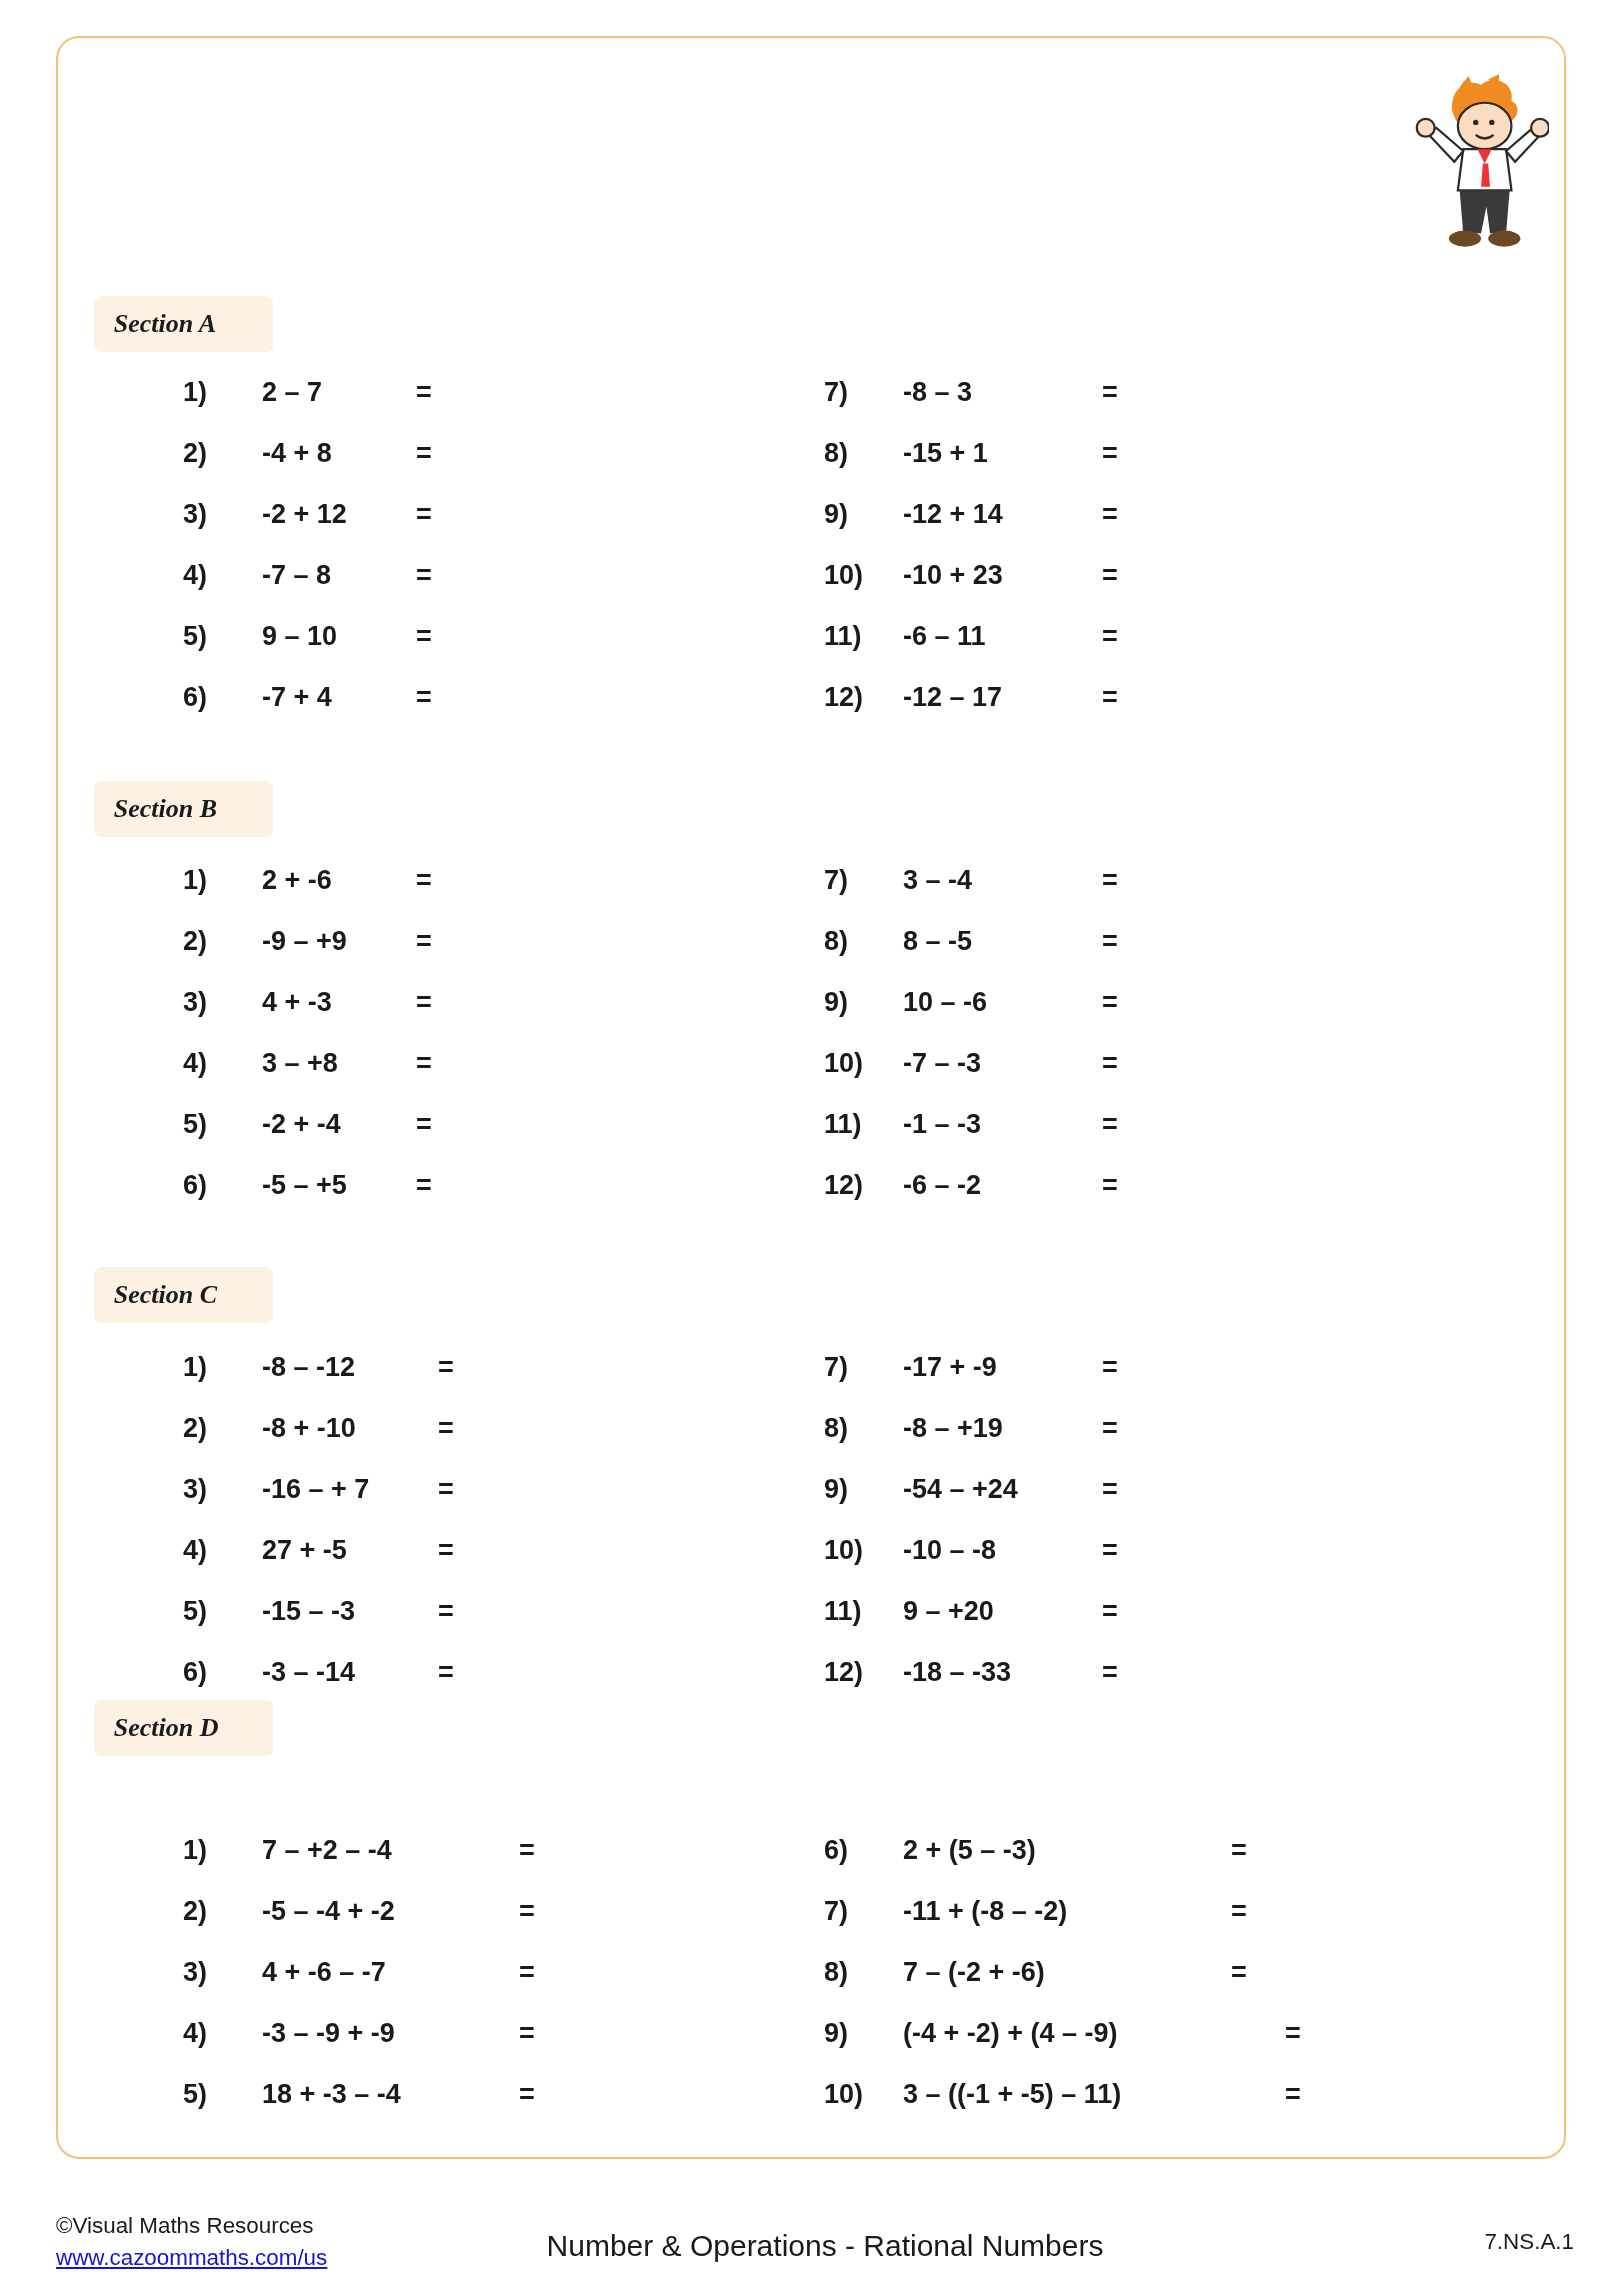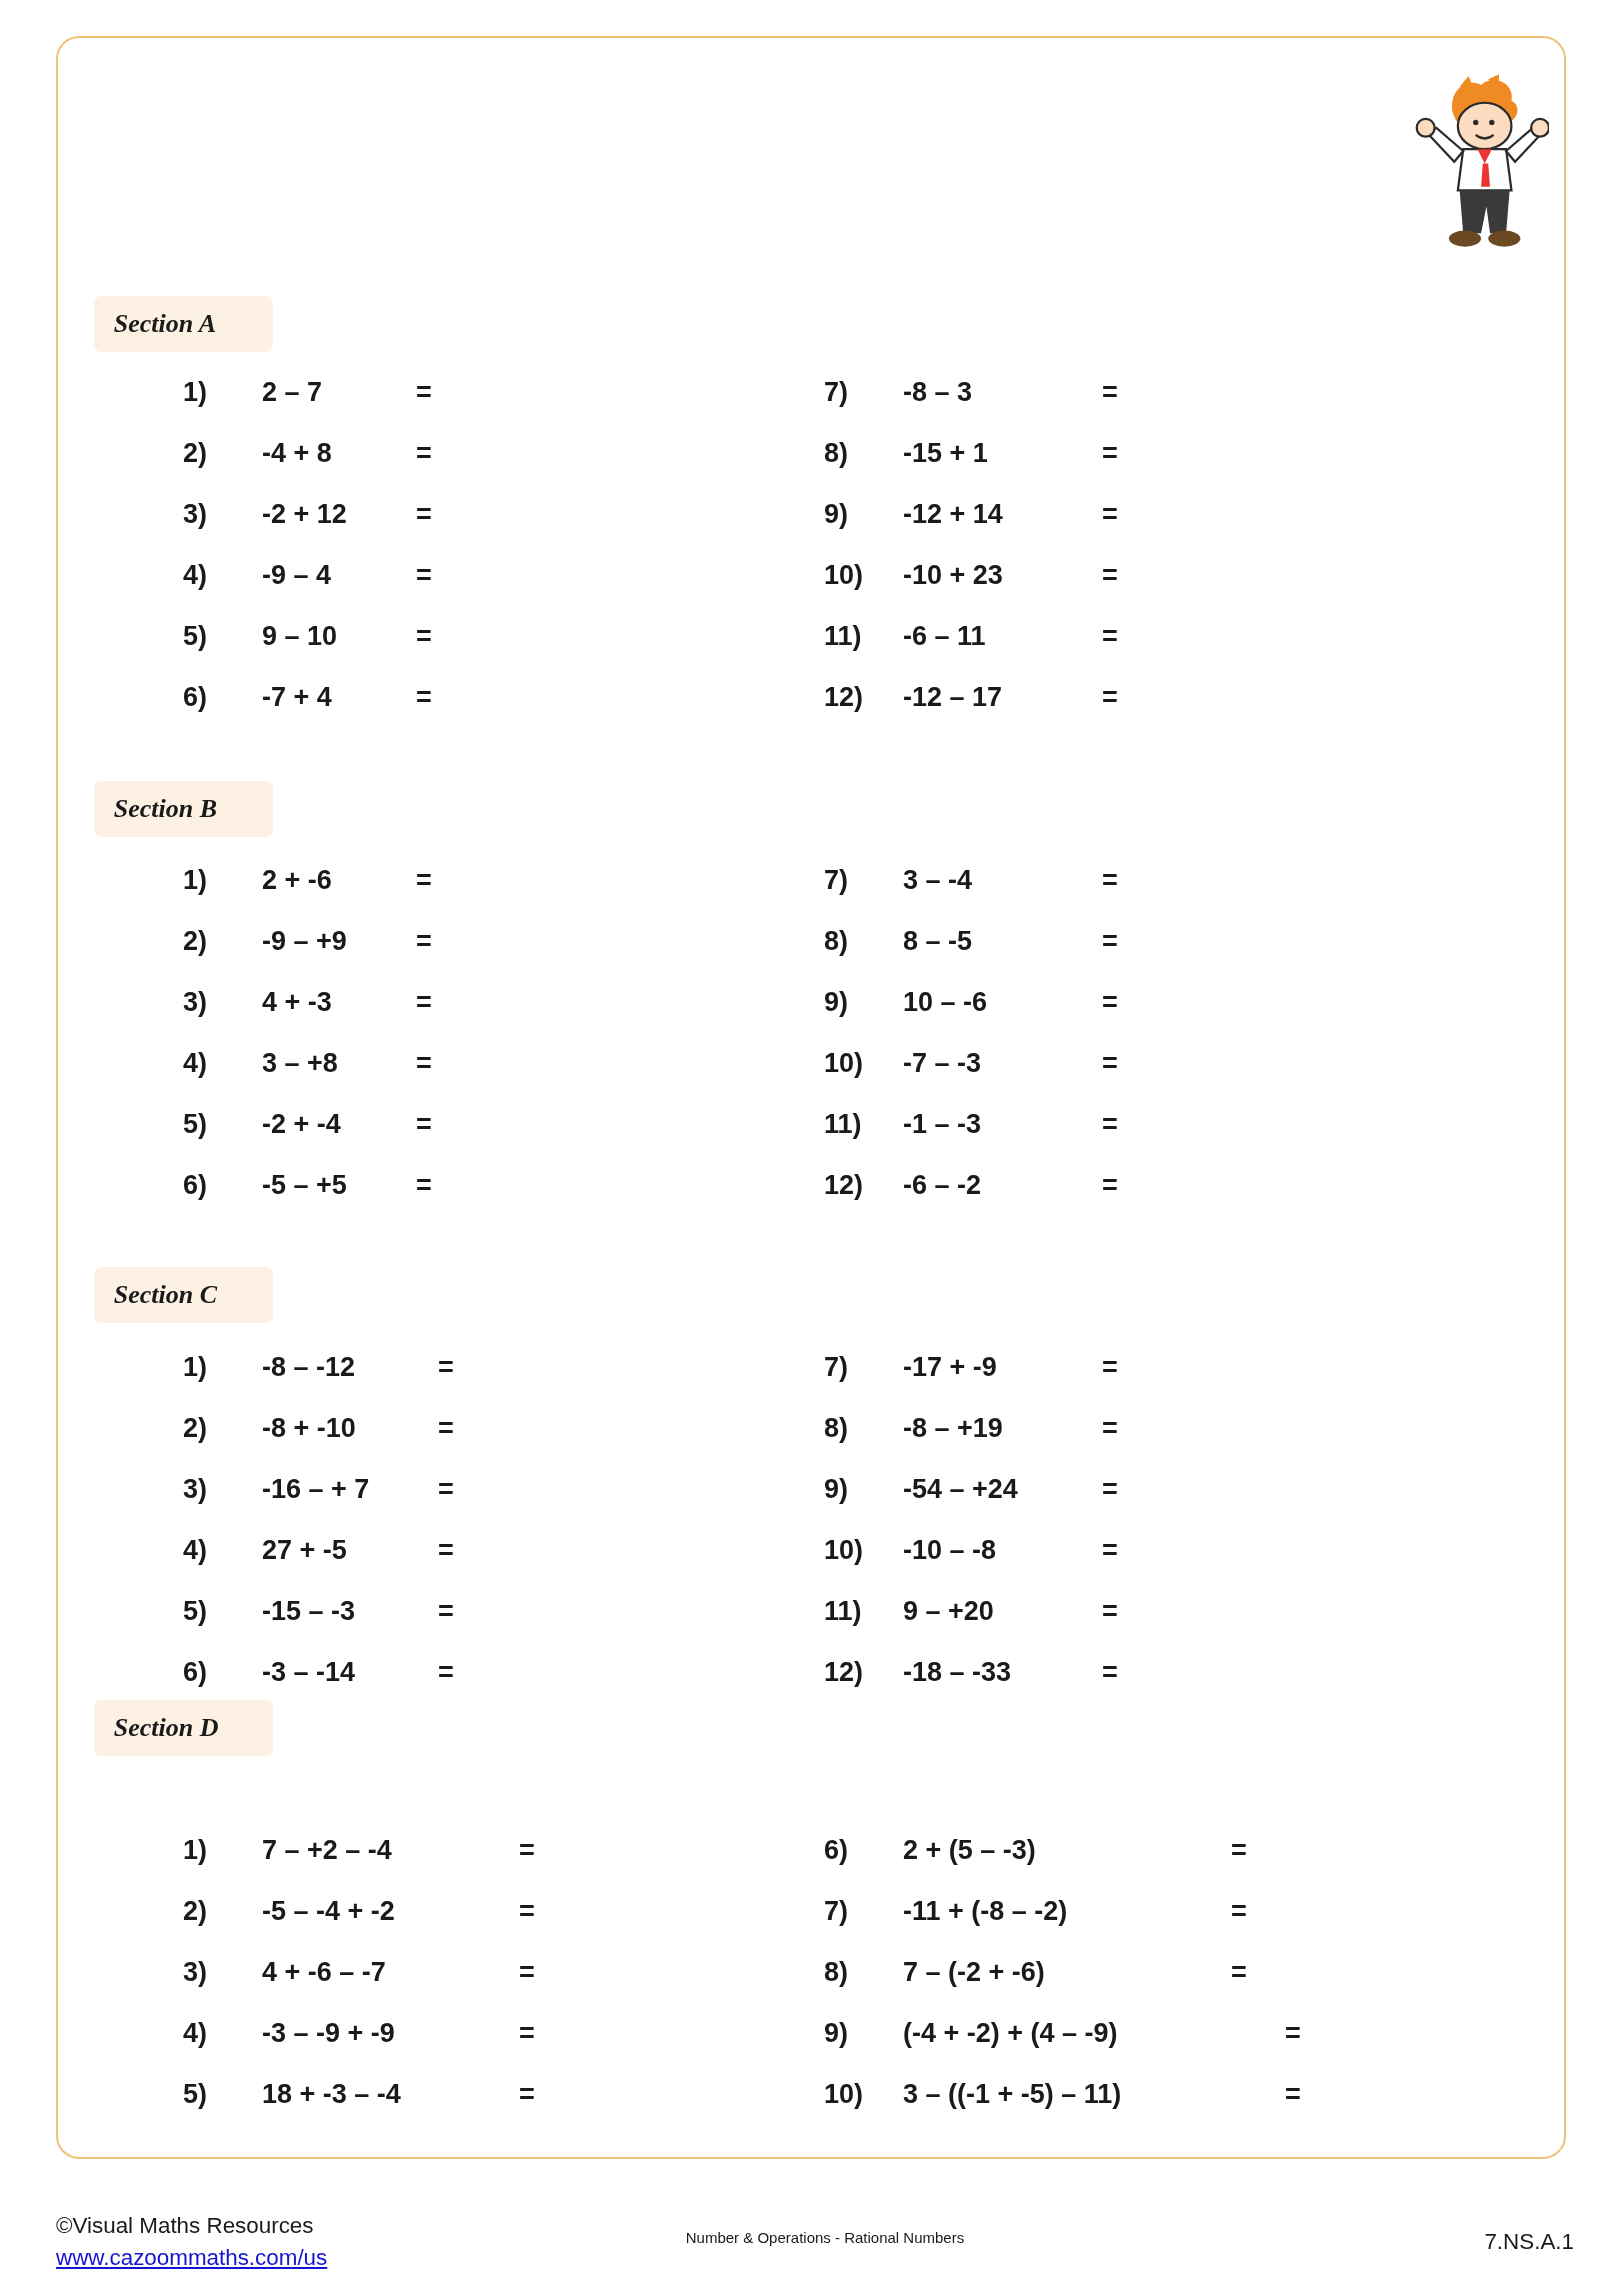--- a/index.html
+++ b/index.html
@@ -162,21 +162,21 @@
   }
   
   .footer { position: absolute; left: 0; top: 2199px; width: 1622px; height: 94px; }
   .f-left {
     position: absolute; left: 56px; top: 10.7px;
     font-size: 22.4px; color: #1a1a1a; line-height: 1.45;
   }
   .f-left a { color: #1414d2; text-decoration: underline; display:block; }
   .f-center {
     position: absolute; left: 0; right: 0; top: 30px;
-    text-align: center; font-size: 15px; color: #1a1a1a; padding-left: 28px;
+    text-align: center; font-size: 30px; color: #1a1a1a; padding-left: 28px;
   }
   .f-right {
     position: absolute; right: 48px; top: 30px;
     font-size: 22.4px; color: #1a1a1a;
   }
 </style>
 </head>
 <body>
 
 <div class="page">
@@ -222,21 +222,21 @@
       <span class="qexp">-4 + 8</span>
       <span class="qeq" style="left:233px">=</span>
     </div>
     <div class="qrow">
       <span class="qnum">3)</span>
       <span class="qexp">-2 + 12</span>
       <span class="qeq" style="left:233px">=</span>
     </div>
     <div class="qrow">
       <span class="qnum">4)</span>
-      <span class="qexp">-9 – 4</span>
+      <span class="qexp">-7 – 8</span>
       <span class="qeq" style="left:233px">=</span>
     </div>
     <div class="qrow">
       <span class="qnum">5)</span>
       <span class="qexp">9 – 10</span>
       <span class="qeq" style="left:233px">=</span>
     </div>
     <div class="qrow">
       <span class="qnum">6)</span>
       <span class="qexp">-7 + 4</span>

